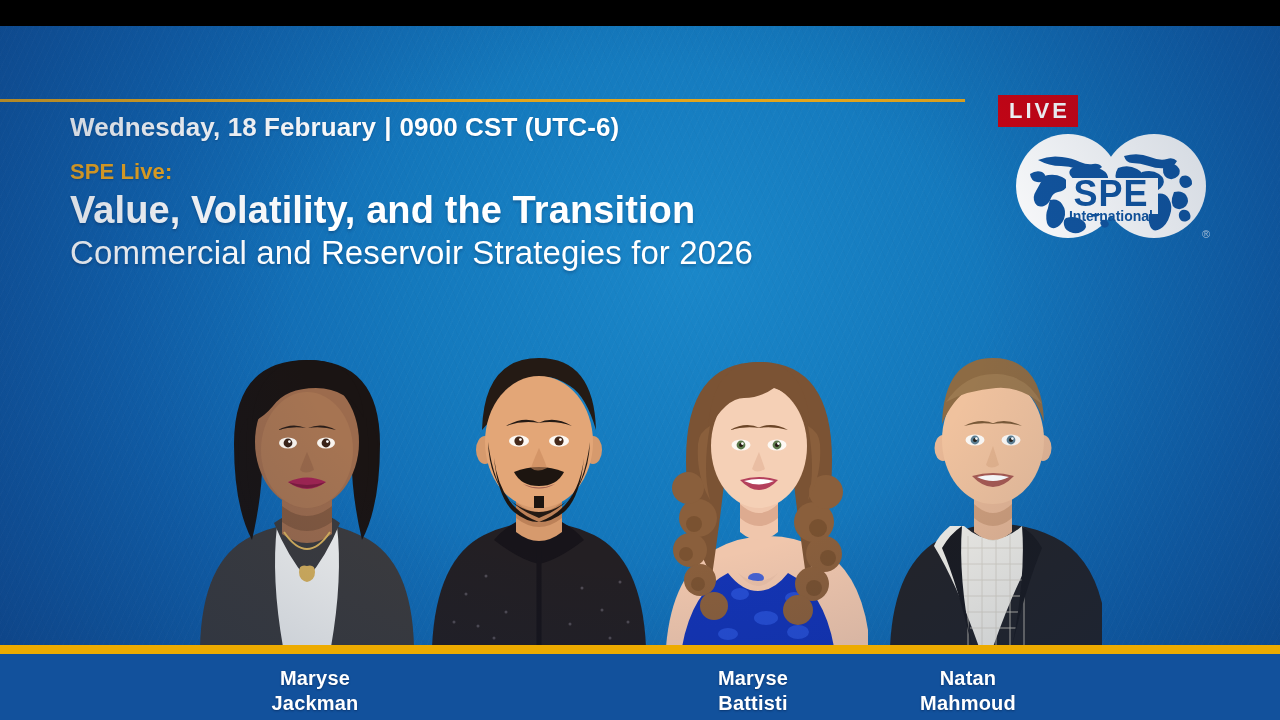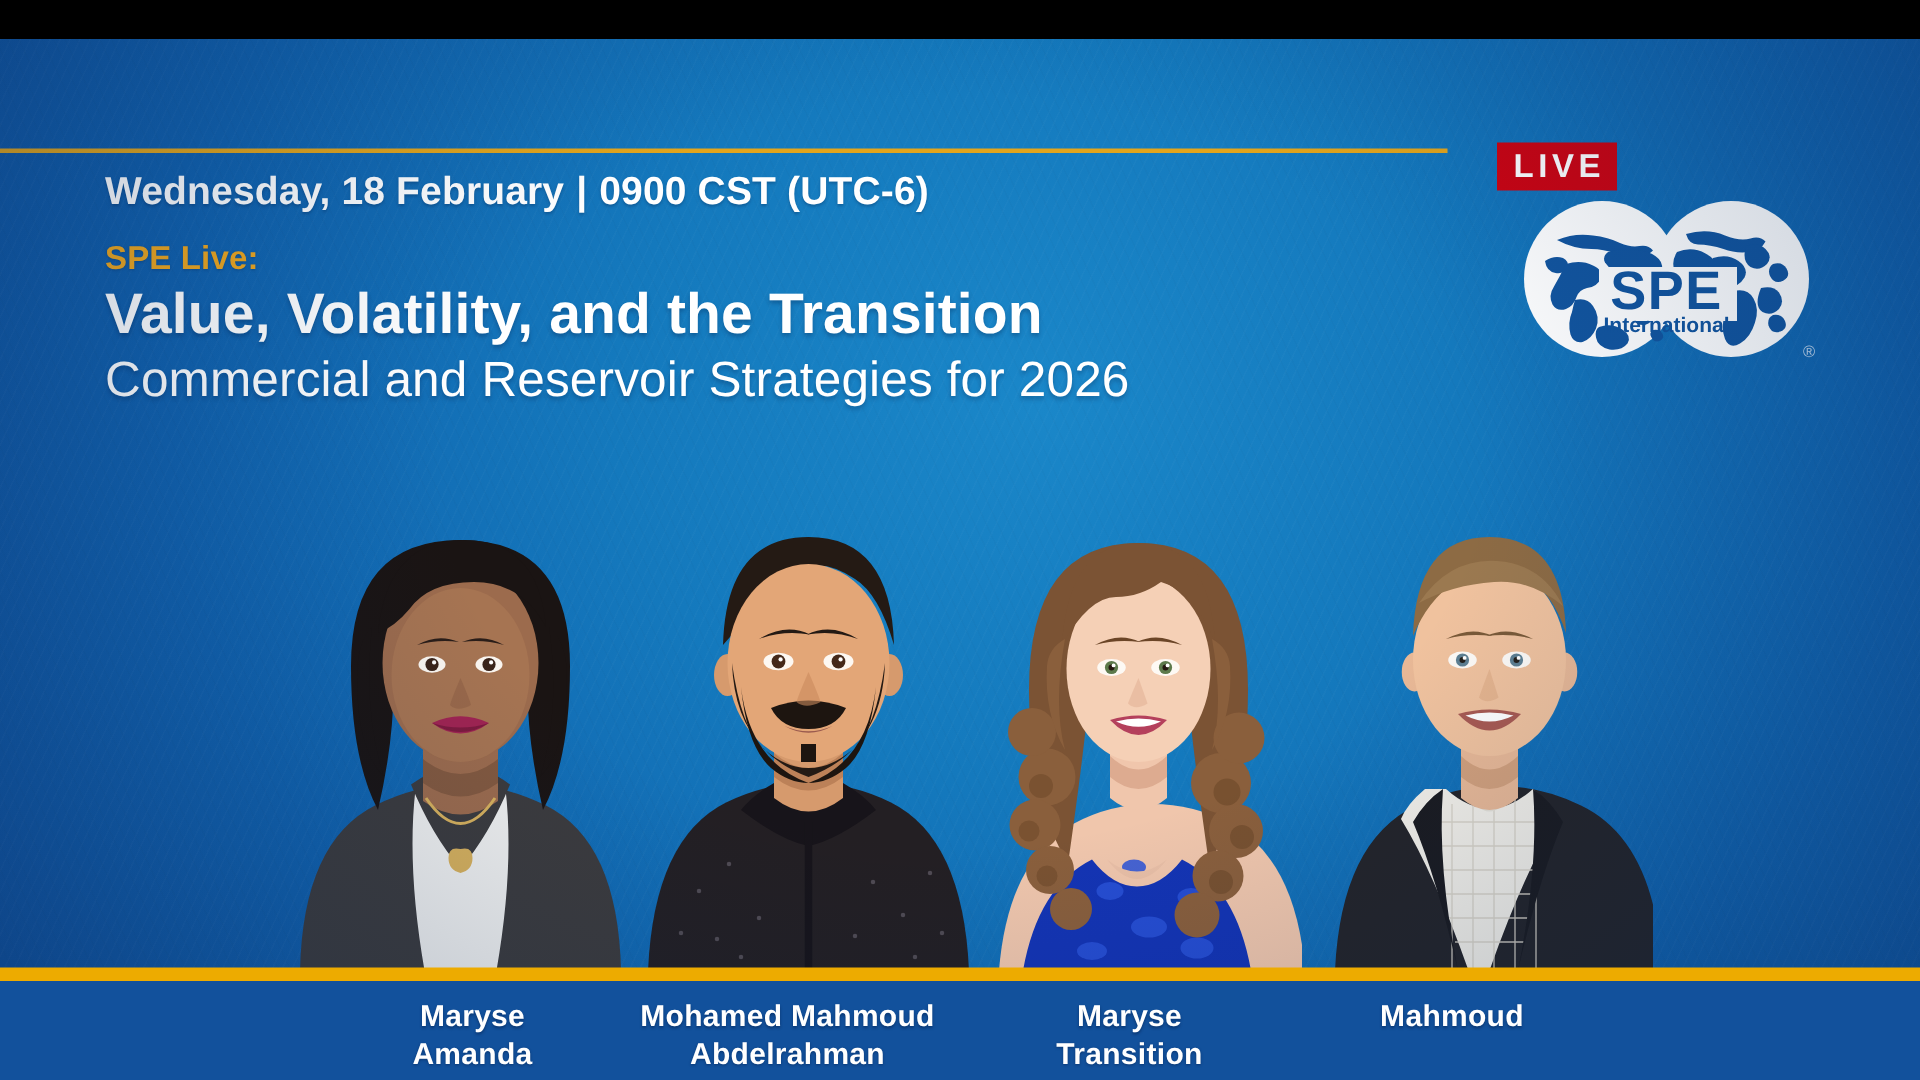--- a/index.html
+++ b/index.html
@@ -456,28 +456,25 @@
   </div>
 
   <div class="vignette"></div>
 
   <div class="gold-bar"></div>
   <div class="footer"></div>
 
   <div class="names">
     <div class="name" id="name-0" style="left: 165px; width: 300px;">
       <div>Maryse</div>
-      <div>Amanda</div>
-    </div>
-    <div class="name" id="name-1" style="left: 375px; width: 300px;">
-      <div>Mohamed Mahmoud</div>
-      <div>Abdelrahman</div>
+      <div>Jackman</div>
     </div>
     <div class="name" id="name-2" style="left: 603px; width: 300px;">
       <div>Maryse</div>
-      <div>Transition</div>
+      <div>Battisti</div>
     </div>
     <div class="name" id="name-3" style="left: 818px; width: 300px;">
+      <div>Natan</div>
       <div>Mahmoud</div>
     </div>
   </div>
 
 </div>
 
 </body></html>

